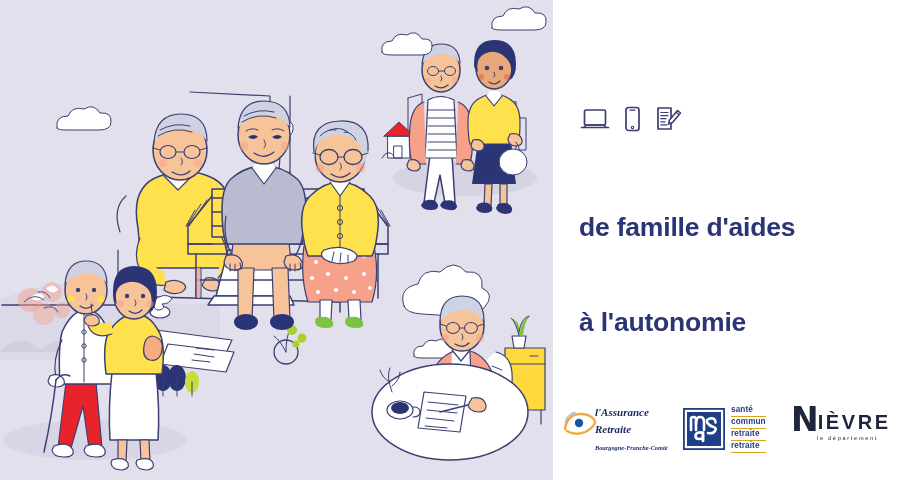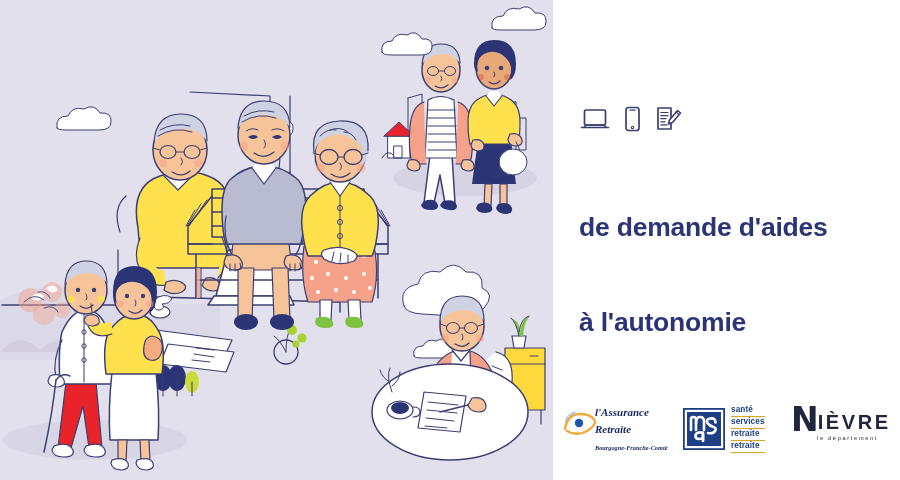--- a/index.html
+++ b/index.html
@@ -575,21 +575,21 @@
         <svg width="27" height="27" viewBox="0 0 27 27">
           <path d="M3 3 L16 3 L16 24 L3 24 Z" fill="none" stroke="#3b3f72" stroke-width="1.7" stroke-linejoin="round"></path>
           <path d="M5.8 7.5 L13 7.5 M5.8 10.6 L13 10.6 M5.8 13.7 L11 13.7 M5.8 16.8 L10 16.8 M5.8 19.9 L12 19.9" stroke="#3b3f72" stroke-width="1.2" stroke-linecap="round"></path>
           <path d="M14.5 15 L22.5 5.5 L25.5 8 L17.5 17.5 L13.5 19 Z" fill="#ffffff" stroke="#3b3f72" stroke-width="1.6" stroke-linejoin="round"></path>
           <path d="M21 7 L24 9.6" stroke="#3b3f72" stroke-width="1.2"></path>
         </svg>
       </span>
     </div>
 
     <div class="headline">
-      <span class="hl">de demande d'aides</span>
+      <span class="hl">de famille d'aides</span>
       <span class="hl">à l'autonomie</span>
       
       
     </div>
 
     <div class="logo-strip">
 
       <div class="logo-ar">
         <span class="ar-swoosh">
           <svg width="34" height="26" viewBox="0 0 34 26">
@@ -614,21 +614,21 @@
             <rect x="4" y="4" width="34" height="34" fill="#1f3f84"></rect>
             <path d="M8 22 L8 11 Q8 9 10.5 9 Q13 9 13 11.6 L13 22" fill="none" stroke="#ffffff" stroke-width="2.6" stroke-linecap="round"></path>
             <path d="M13 15.5 Q13 9 17 9 Q21 9 21 13.5 L21 22" fill="none" stroke="#ffffff" stroke-width="2.6" stroke-linecap="round"></path>
             <path d="M32.5 14.5 Q32.5 9.5 27 10.5 Q22.5 11.5 24.5 15 Q26.5 18 30.5 19 Q34 20 32 23 Q30 26 25 25" fill="none" stroke="#ffffff" stroke-width="2.6" stroke-linecap="round"></path>
             <path d="M20 32 L20 26.5 Q20 24 16 24.5 Q12.5 25 12.5 28 Q12.5 31 16 31 Q19 31 20 29" fill="none" stroke="#ffffff" stroke-width="2.6" stroke-linecap="round" stroke-linejoin="round"></path>
             <path d="M20 24.5 L20 33" fill="none" stroke="#ffffff" stroke-width="2.6" stroke-linecap="round"></path>
           </svg>
         </span>
         <span class="msa-words">
           <span>santé</span>
-          <span>services</span>
+          <span>commun</span>
           <span>retraite</span>
           <span>retraite</span>
         </span>
       </div>
 
       <div class="logo-niev">
         <div class="niev-row">
           <span class="niev-n">N</span>
           <span class="niev-rest">IÈVRE</span>
         </div>

